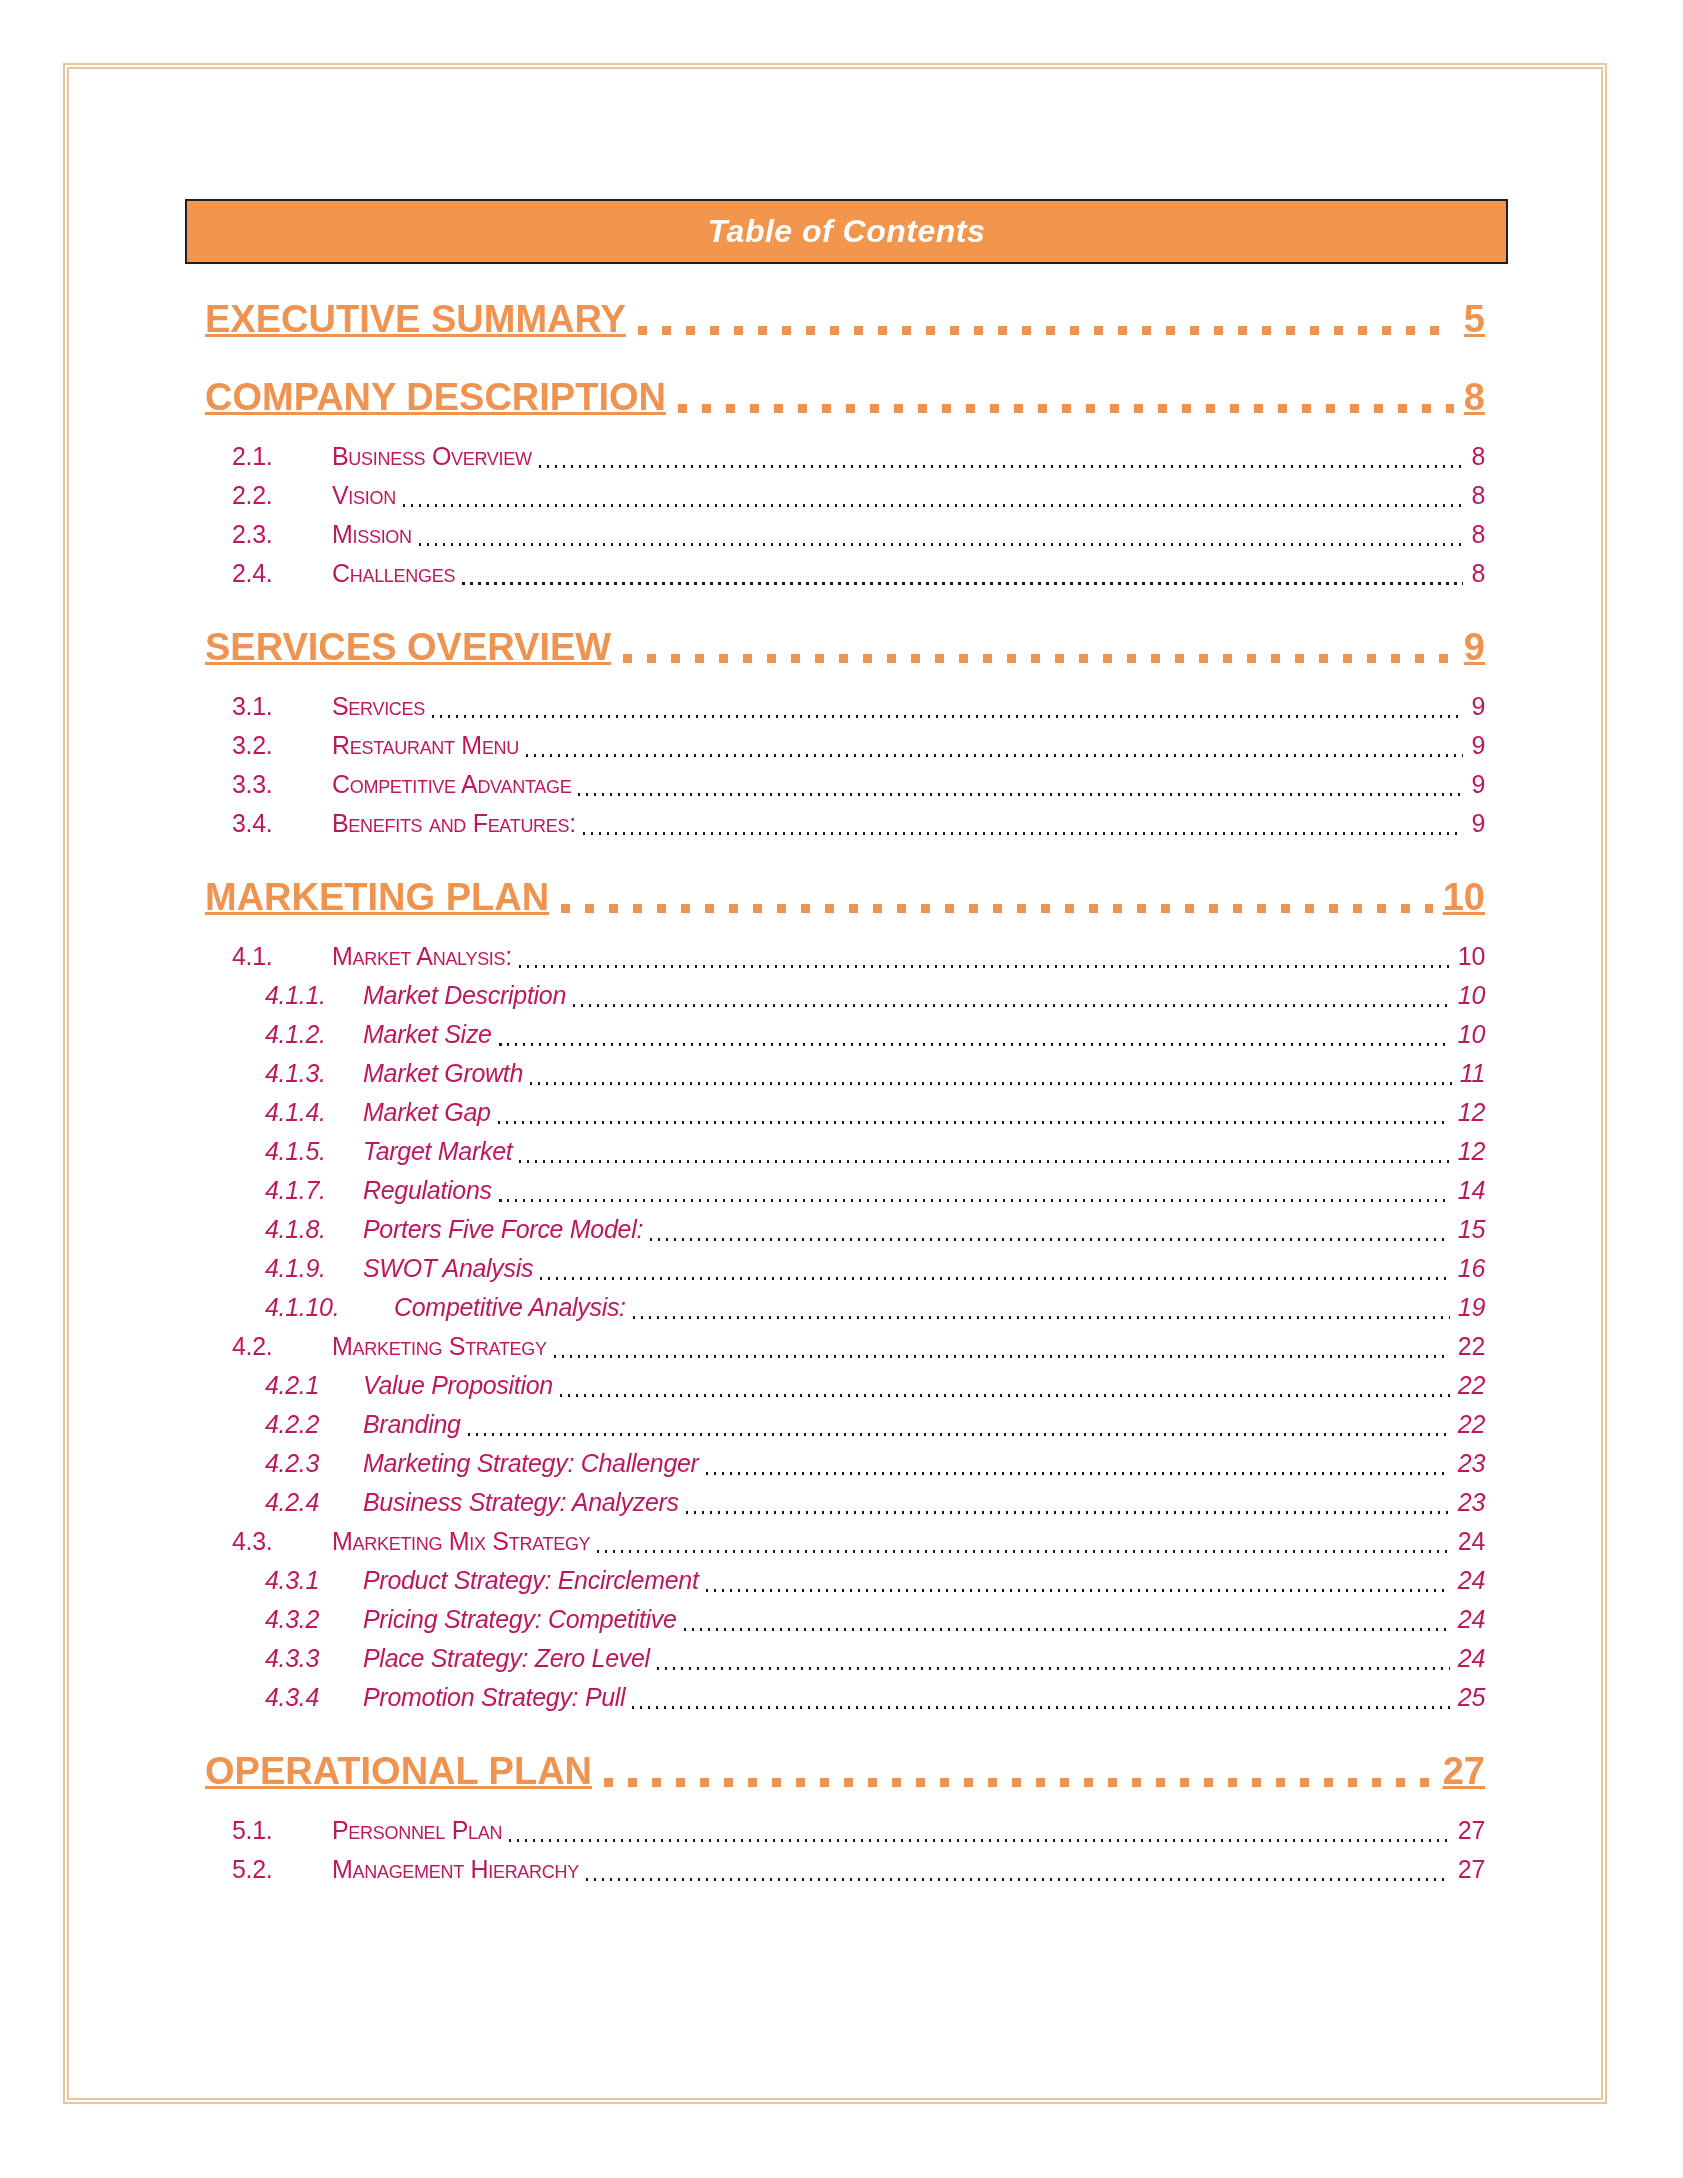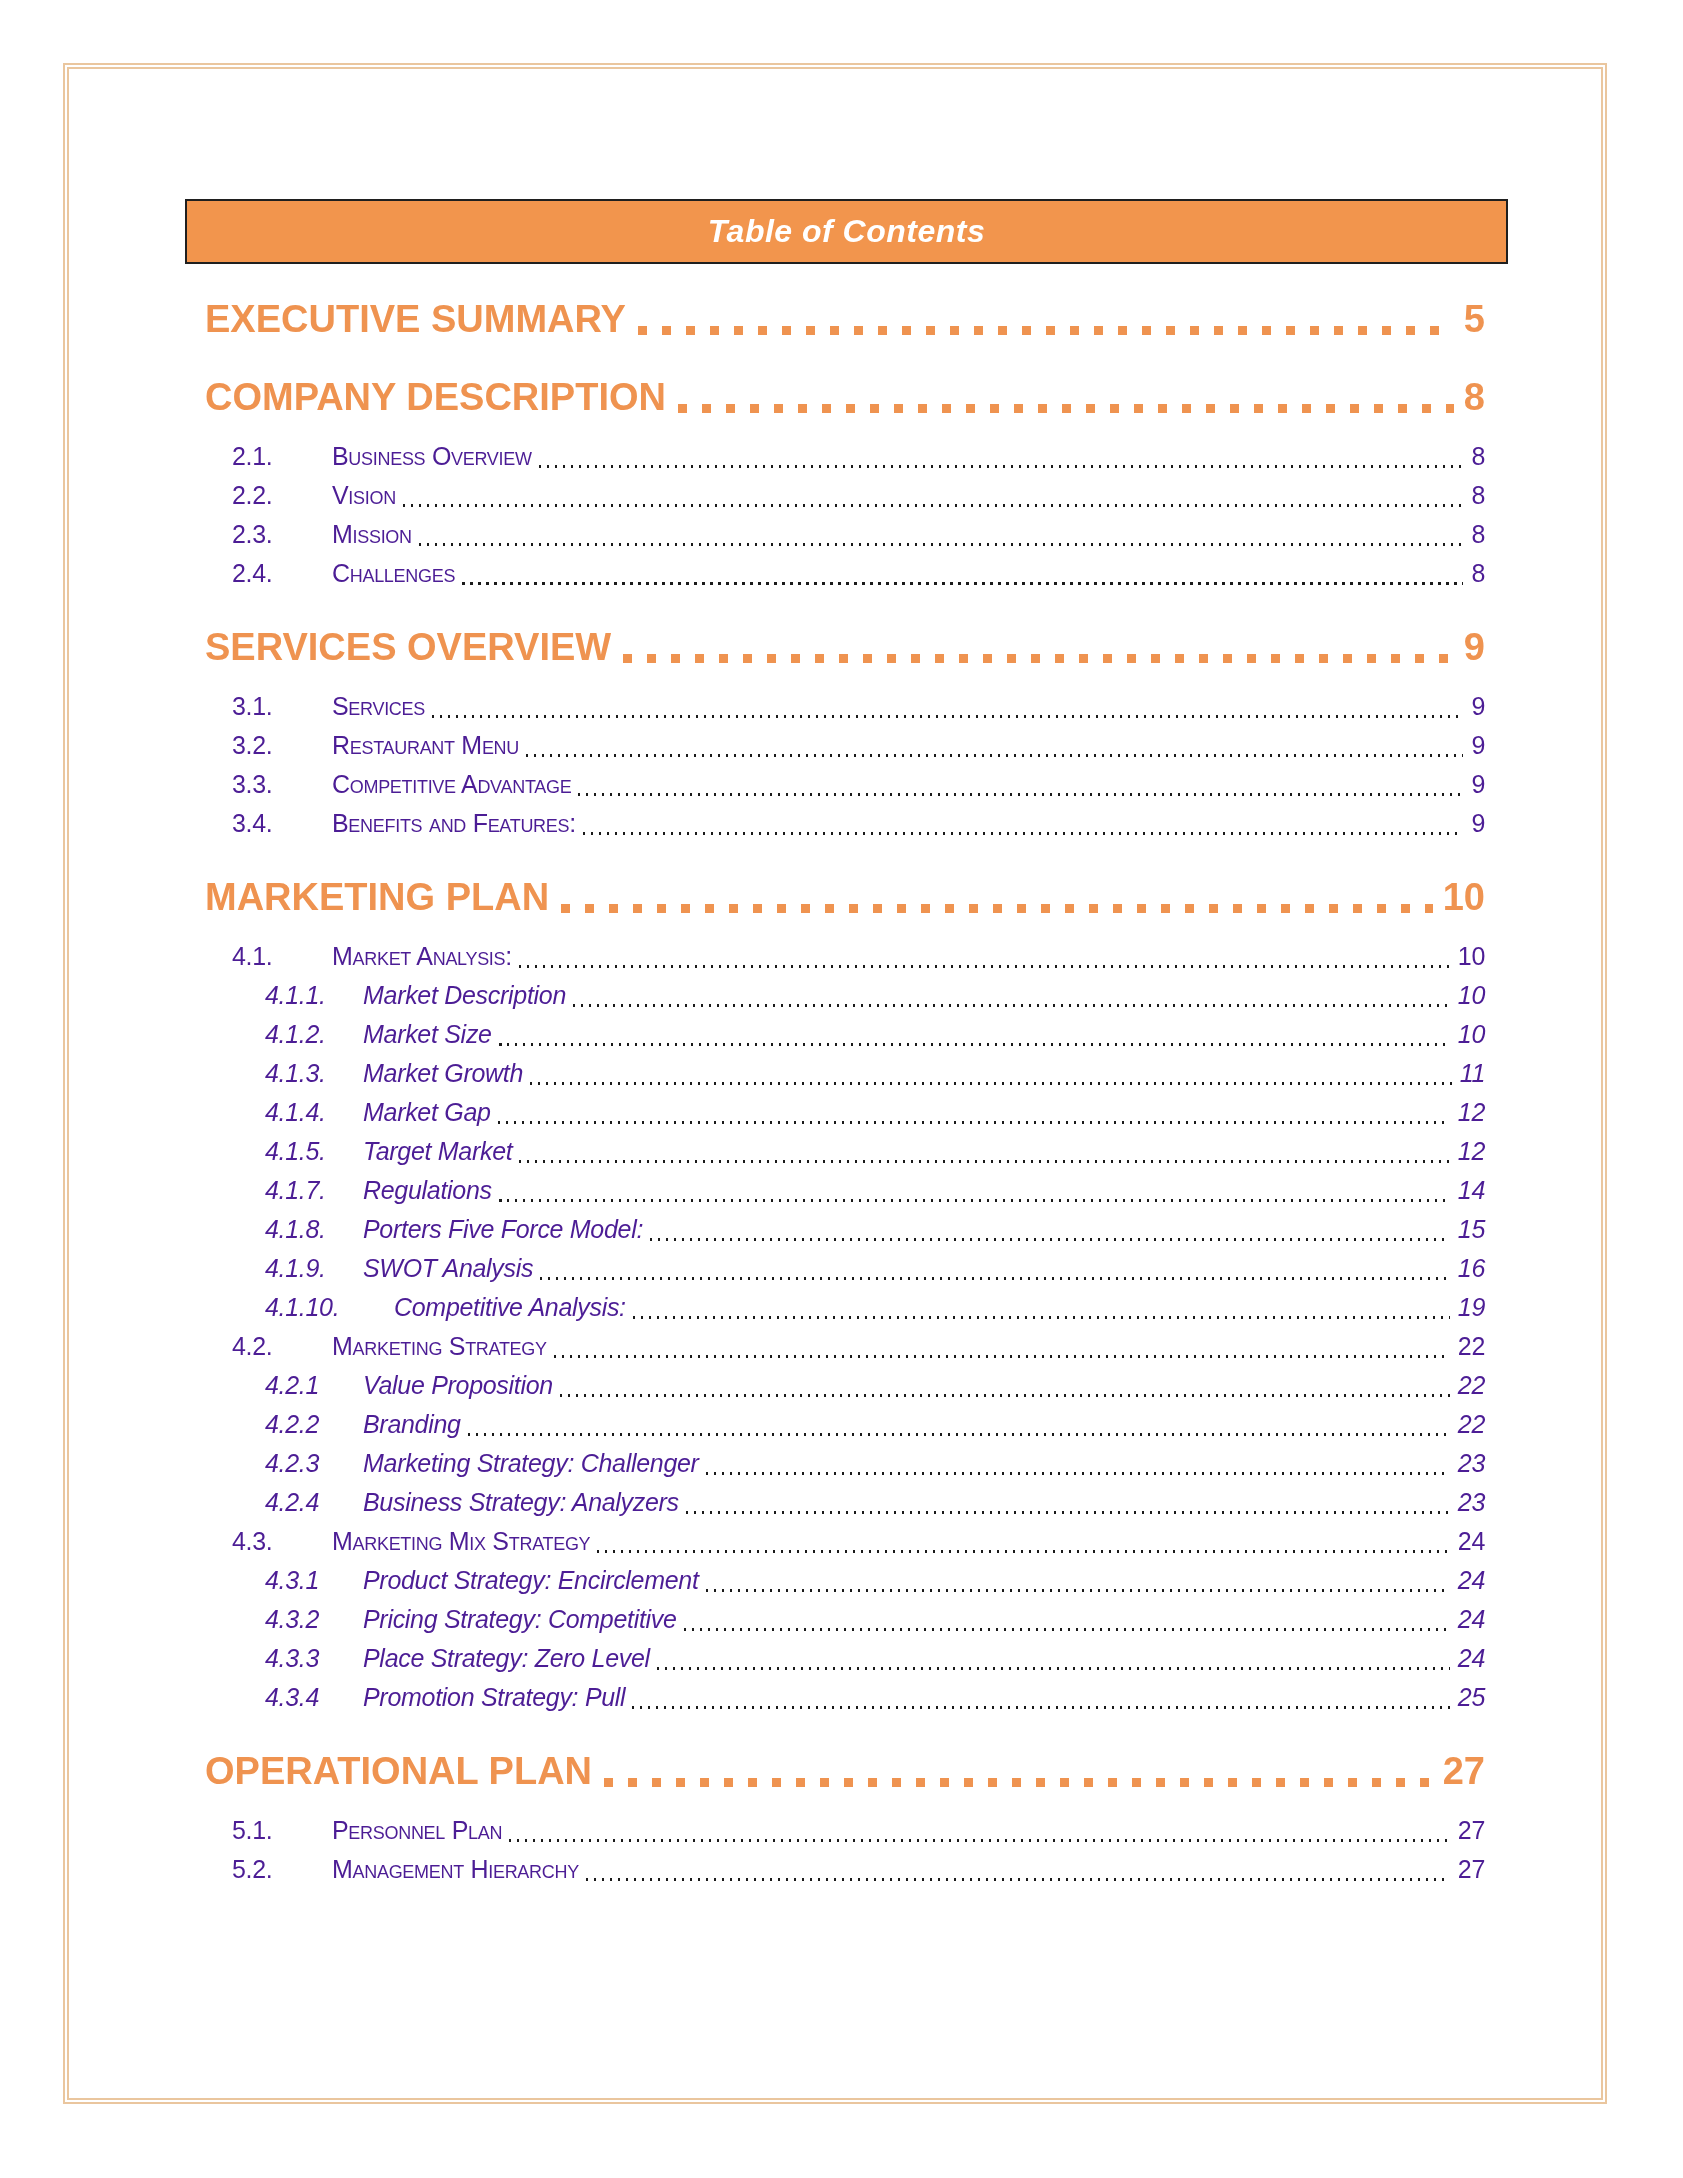--- a/index.html
+++ b/index.html
@@ -18,28 +18,28 @@
     display:flex;align-items:center;justify-content:center;
   }
   .toc-bar .bar-title{
     color:#ffffff;font-size:32px;font-weight:bold;letter-spacing:0.5px;font-style:italic;
   }
   #toc-rows{margin-top:0;}
   .row{display:flex;align-items:flex-end;}
   .row .leader{flex:1 1 auto;}
   
   .l1{height:46px;margin-top:32px;font-size:38px;font-weight:bold;color:#ef9350;}
-  .l1 .label,.l1 .pg{line-height:46px;white-space:nowrap;}
+  .l1 .label,.l1 .pg{line-height:46px;white-space:nowrap;text-decoration:underline;}
   .l1 .leader{
     height:9px;margin:0 10px 7px 12px;
     background-image:repeating-linear-gradient(to right,#ef9350 0 9px,transparent 9px 24px);
   }
   .l1 + .l2{margin-top:16px;}
   
-  .l2,.l3{height:39px;font-size:25px;color:#4c1d95;letter-spacing:-0.3px;}
+  .l2,.l3{height:39px;font-size:25px;color:#be185d;letter-spacing:-0.3px;}
   .l2 .num,.l2 .label,.l2 .pg,.l3 .num,.l3 .label,.l3 .pg{line-height:38px;white-space:nowrap;}
   .l2{padding-left:27px;}
   .l2 .num{width:100px;flex:0 0 auto;}
   .l2 .label{font-variant:small-caps;}
   .l2 .leader,.l3 .leader{
     height:3px;margin:0 8px 7px 7px;
     background-image:repeating-linear-gradient(to right,#1a1a1a 0 2.5px,transparent 2.5px 8px);
   }
   
   .l3{padding-left:60px;font-style:italic;}

